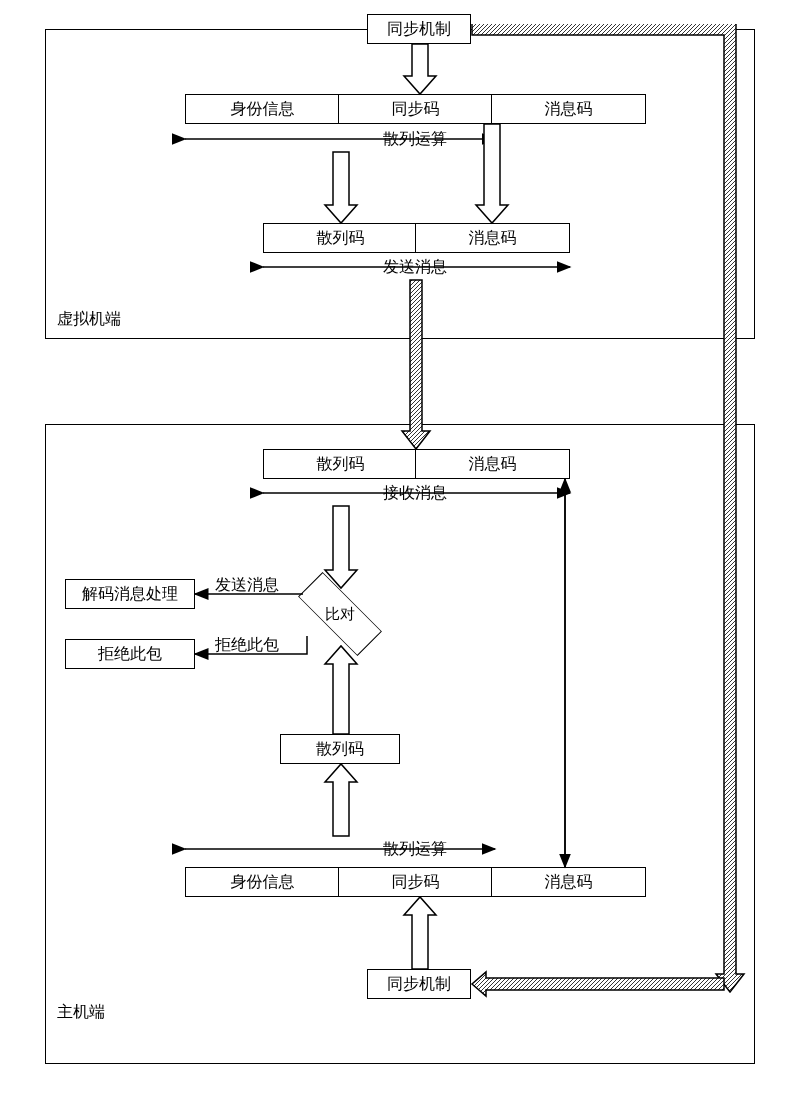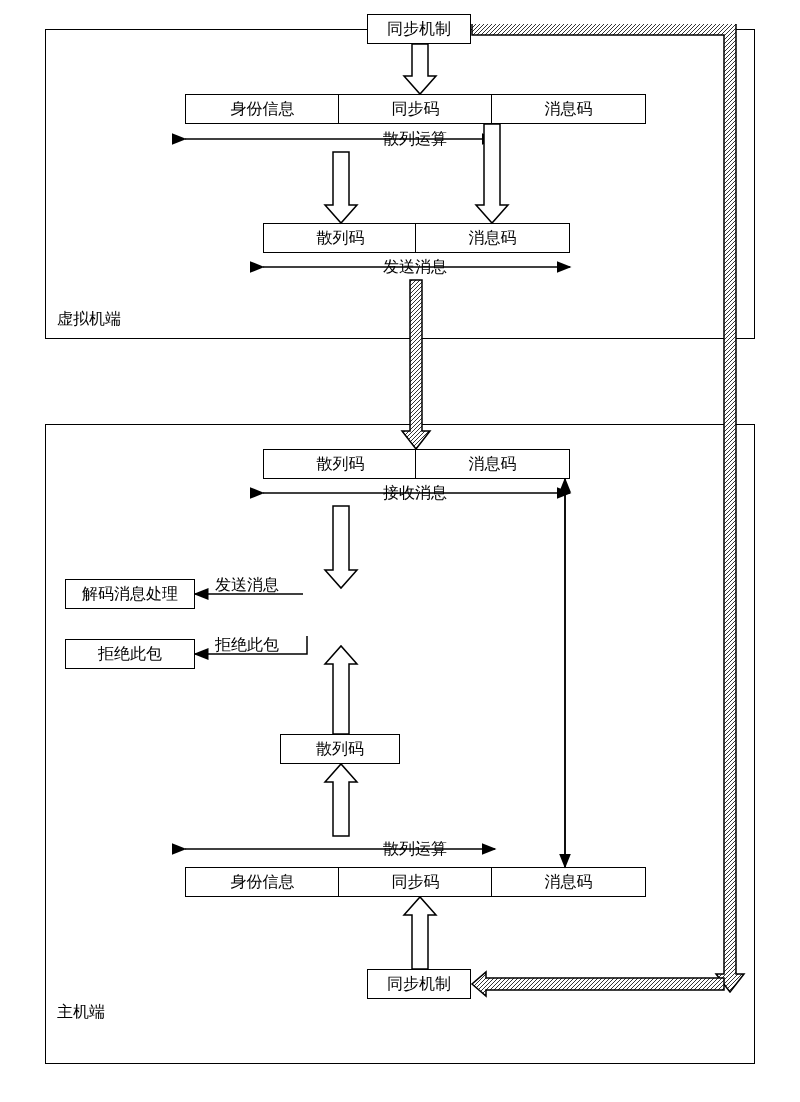--- a/index.html
+++ b/index.html
@@ -38,20 +38,24 @@
   <div class="label" style="left:363px; top:233px;">发送消息</div>
   <div class="label" style="left:37px; top:285px;">虚拟机端</div>
 
   <div class="box" style="left:243px; top:425px; width:155px; height:30px;">散列码</div>
   <div class="box" style="left:395px; top:425px; width:155px; height:30px;">消息码</div>
   <div class="label" style="left:363px; top:459px;">接收消息</div>
 
   <div class="box" style="left:45px; top:555px; width:130px; height:30px;">解码消息处理</div>
   <div class="box" style="left:45px; top:615px; width:130px; height:30px;">拒绝此包</div>
 
+  <div class="diamond" style="left:278px; top:563px;">
+    <div class="shape"></div>
+    <div class="txt">比对</div>
+  </div>
   <div class="label" style="left:195px; top:551px;">发送消息</div>
   <div class="label" style="left:195px; top:611px;">拒绝此包</div>
 
   <div class="box" style="left:260px; top:710px; width:120px; height:30px;">散列码</div>
 
   <div class="label" style="left:363px; top:815px;">散列运算</div>
   <div class="box" style="left:165px; top:843px; width:155px; height:30px;">身份信息</div>
   <div class="box" style="left:318px; top:843px; width:155px; height:30px;">同步码</div>
   <div class="box" style="left:471px; top:843px; width:155px; height:30px;">消息码</div>
 

